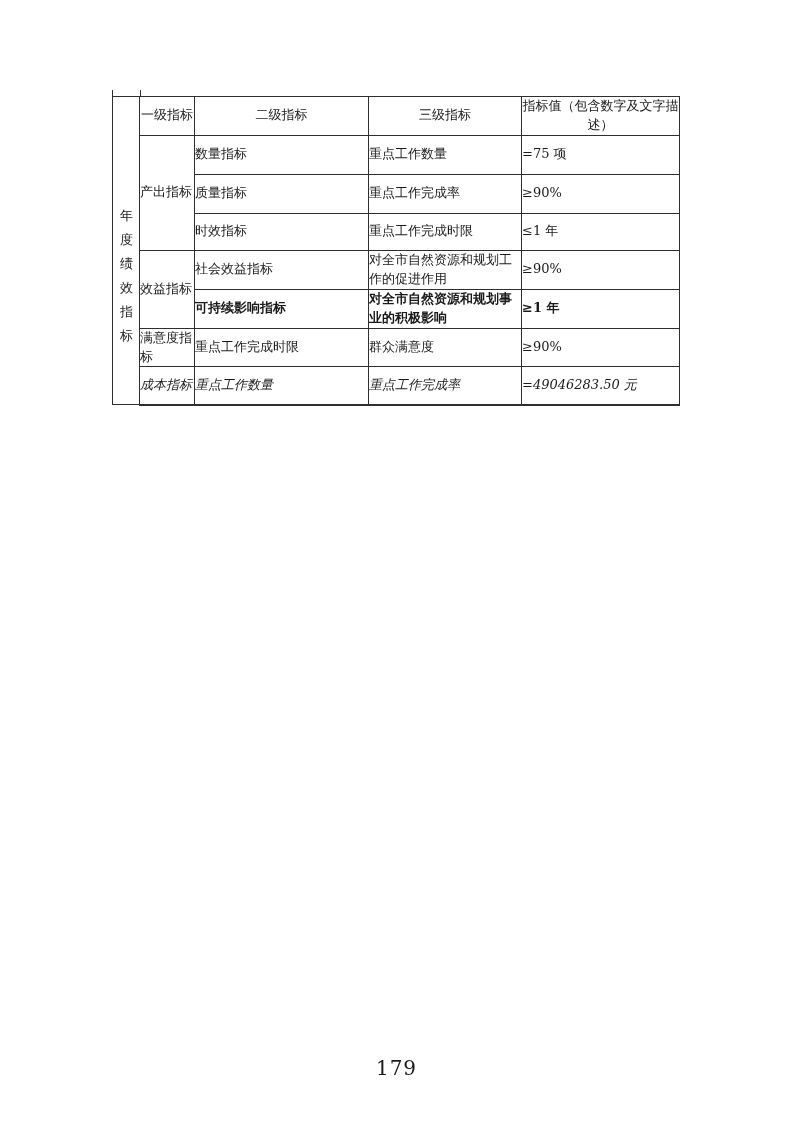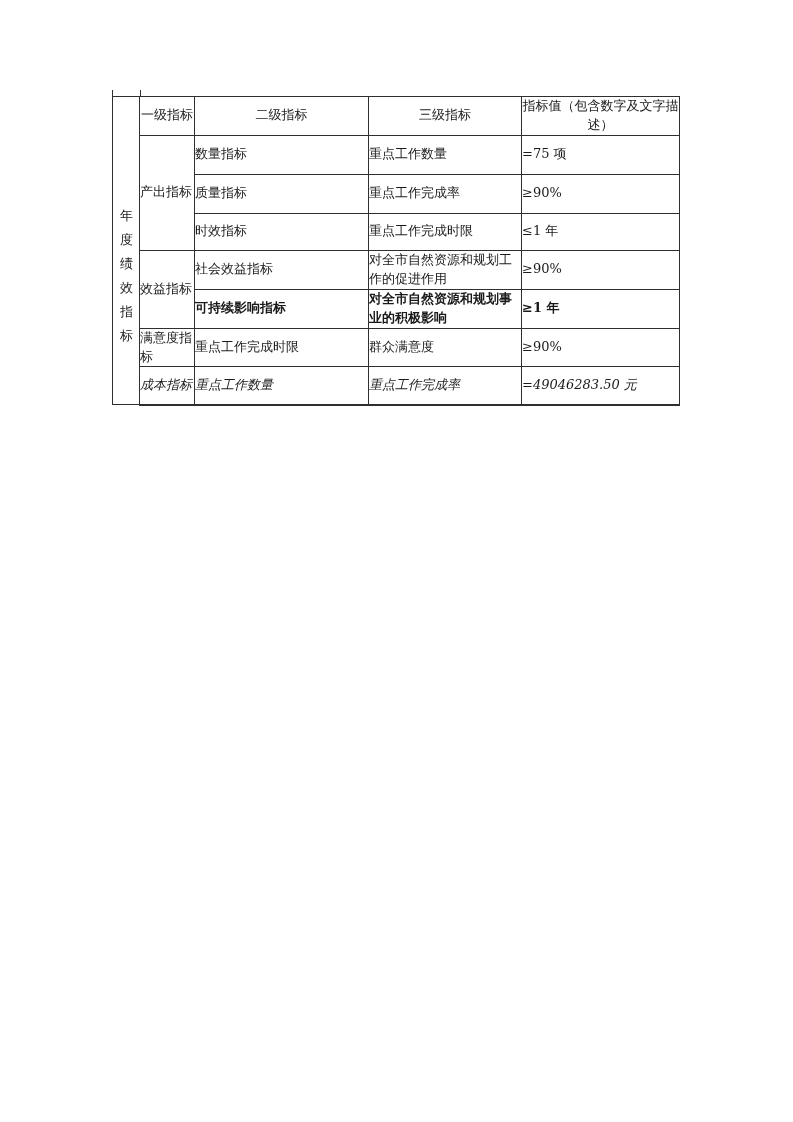--- a/index.html
+++ b/index.html
@@ -180,14 +180,15 @@
 
     <tr class="r7 last">
       <td class="c-l1">成本指标</td>
       <td class="c-l2">重点工作数量</td>
       <td class="c-l3">重点工作完成率</td>
       <td class="c-val">=49046283.50 元</td>
     </tr>
   </tbody>
     </table>
 
+  <div class="page-number">179</div>
 
 </div>
 
 </body></html>

